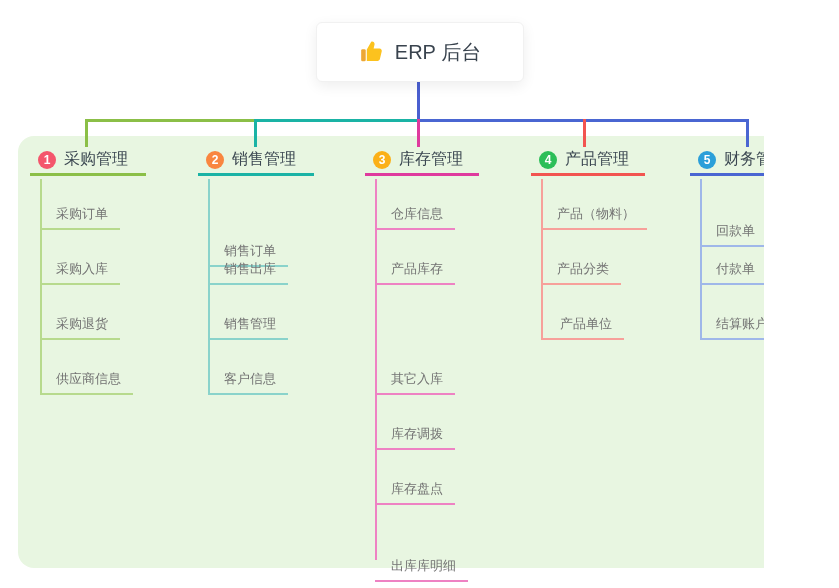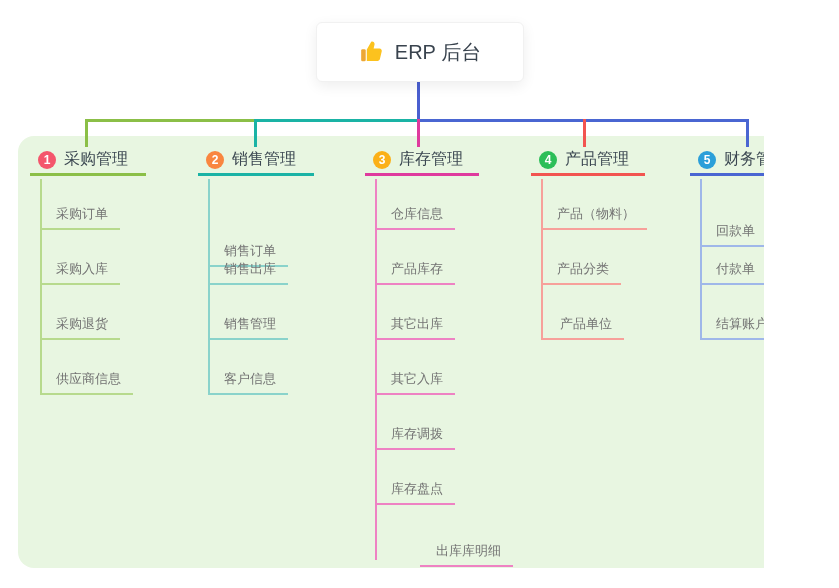--- a/index.html
+++ b/index.html
@@ -80,25 +80,24 @@
   <div class="sub-item" style="left: 208px; top: 315px; border-bottom-color: rgb(138, 211, 203);">销售管理</div>
   <div class="sub-item" style="left: 208px; top: 370px; border-bottom-color: rgb(138, 211, 203);">客户信息</div>
 
   <div class="branch-header" style="left: 365px; width: 114px; border-bottom-color: rgb(223, 58, 158);">
     <span class="badge" style="background: rgb(251, 176, 24);">3</span>
     <span>库存管理</span>
   </div>
   <div class="vline" style="left: 375px; top: 179px; height: 381px; background: rgb(238, 130, 195);"></div>
   <div class="sub-item" style="left: 375px; top: 205px; border-bottom-color: rgb(238, 130, 195);">仓库信息</div>
   <div class="sub-item" style="left: 375px; top: 260px; border-bottom-color: rgb(238, 130, 195);">产品库存</div>
-  <div class="sub-item" style="left: 375px; top: 315px; border-bottom-color: rgb(238, 130, 195);">其它出库</div>
   <div class="sub-item" style="left: 375px; top: 370px; border-bottom-color: rgb(238, 130, 195);">其它入库</div>
   <div class="sub-item" style="left: 375px; top: 425px; border-bottom-color: rgb(238, 130, 195);">库存调拨</div>
   <div class="sub-item" style="left: 375px; top: 480px; border-bottom-color: rgb(238, 130, 195);">库存盘点</div>
-  <div class="sub-item" style="left: 375px; top: 542px; border-bottom-color: rgb(238, 130, 195); margin-left: 45px;">出库库明细</div>
+  <div class="sub-item" style="left: 375px; top: 557px; border-bottom-color: rgb(238, 130, 195);">出库库明细</div>
 
   <div class="branch-header" style="left: 531px; width: 114px; border-bottom-color: rgb(242, 84, 80);">
     <span class="badge" style="background: rgb(44, 190, 88);">4</span>
     <span>产品管理</span>
   </div>
   <div class="vline" style="left: 541px; top: 179px; height: 161px; background: rgb(247, 160, 154);"></div>
   <div class="sub-item" style="left: 541px; top: 205px; border-bottom-color: rgb(247, 160, 154);">产品（物料）</div>
   <div class="sub-item" style="left: 541px; top: 260px; border-bottom-color: rgb(247, 160, 154);">产品分类</div>
   <div class="sub-item" style="left: 541px; top: 315px; border-bottom-color: rgb(247, 160, 154); padding-left: 19px;">产品单位</div>
 

